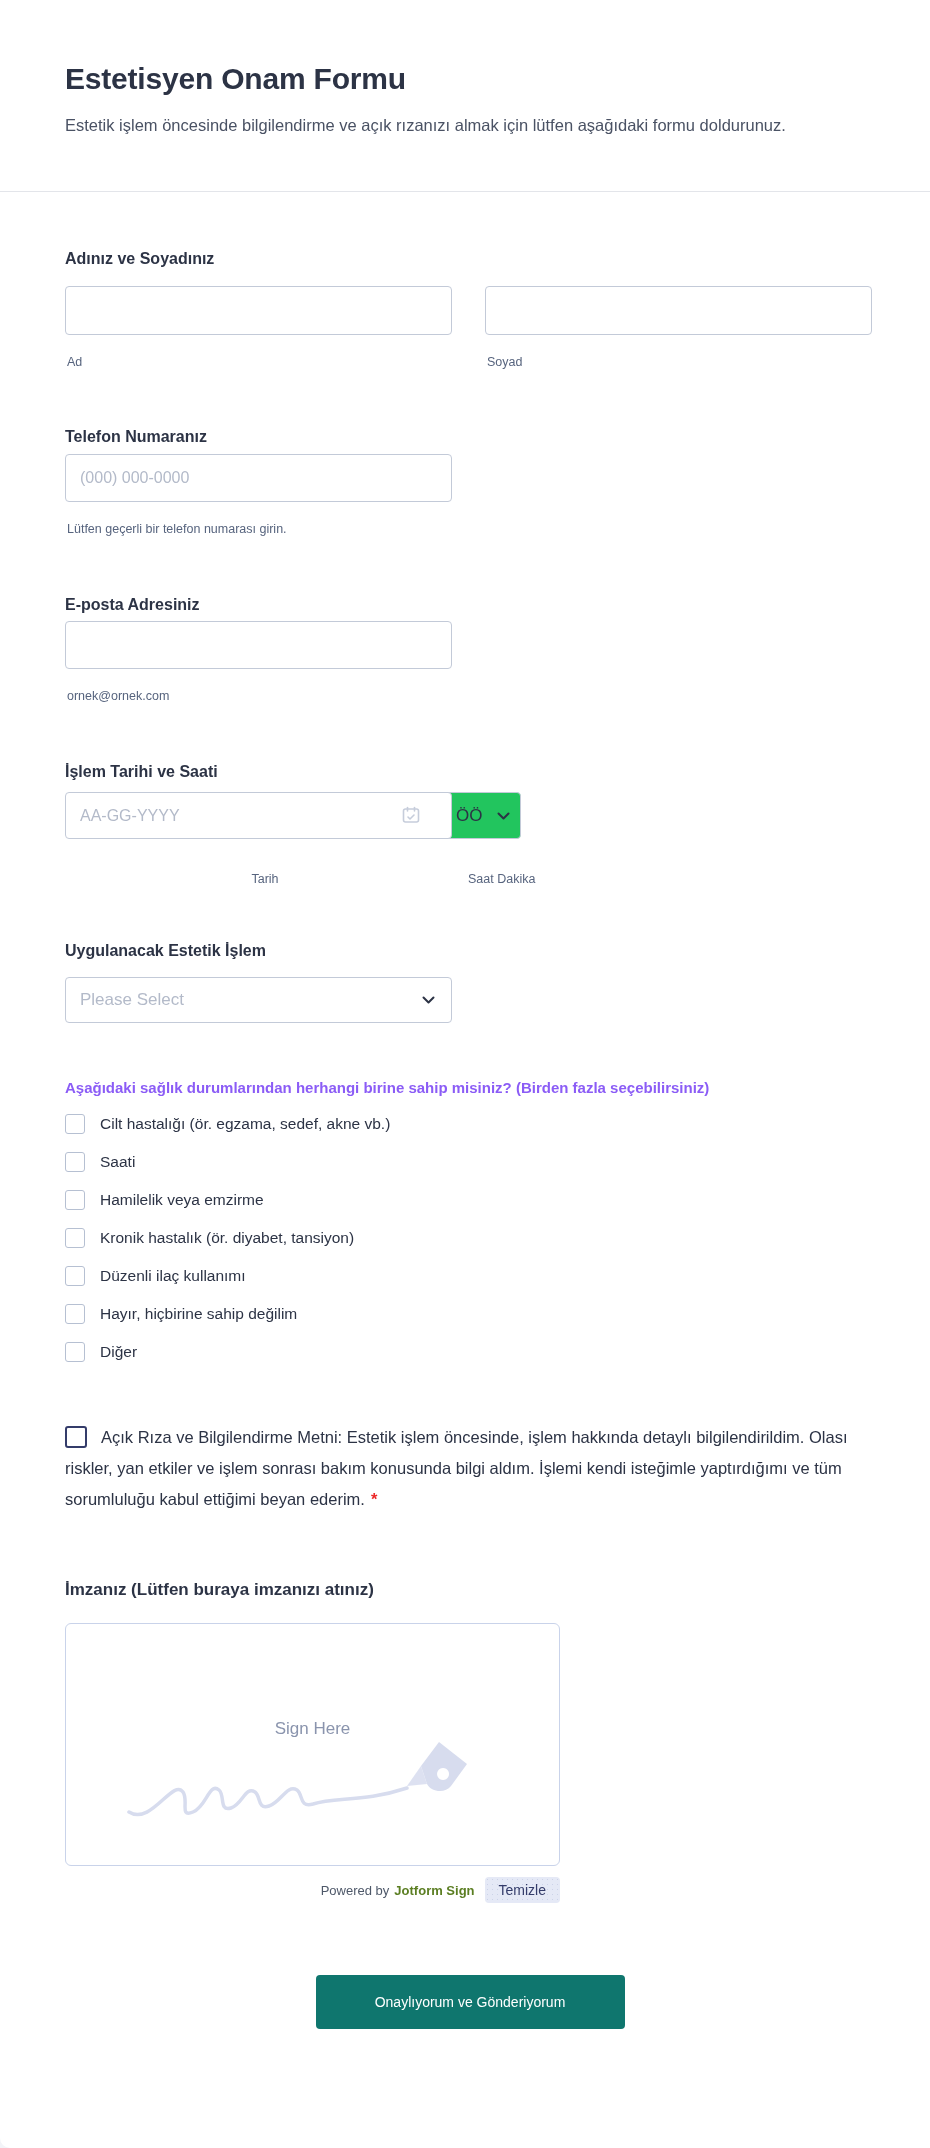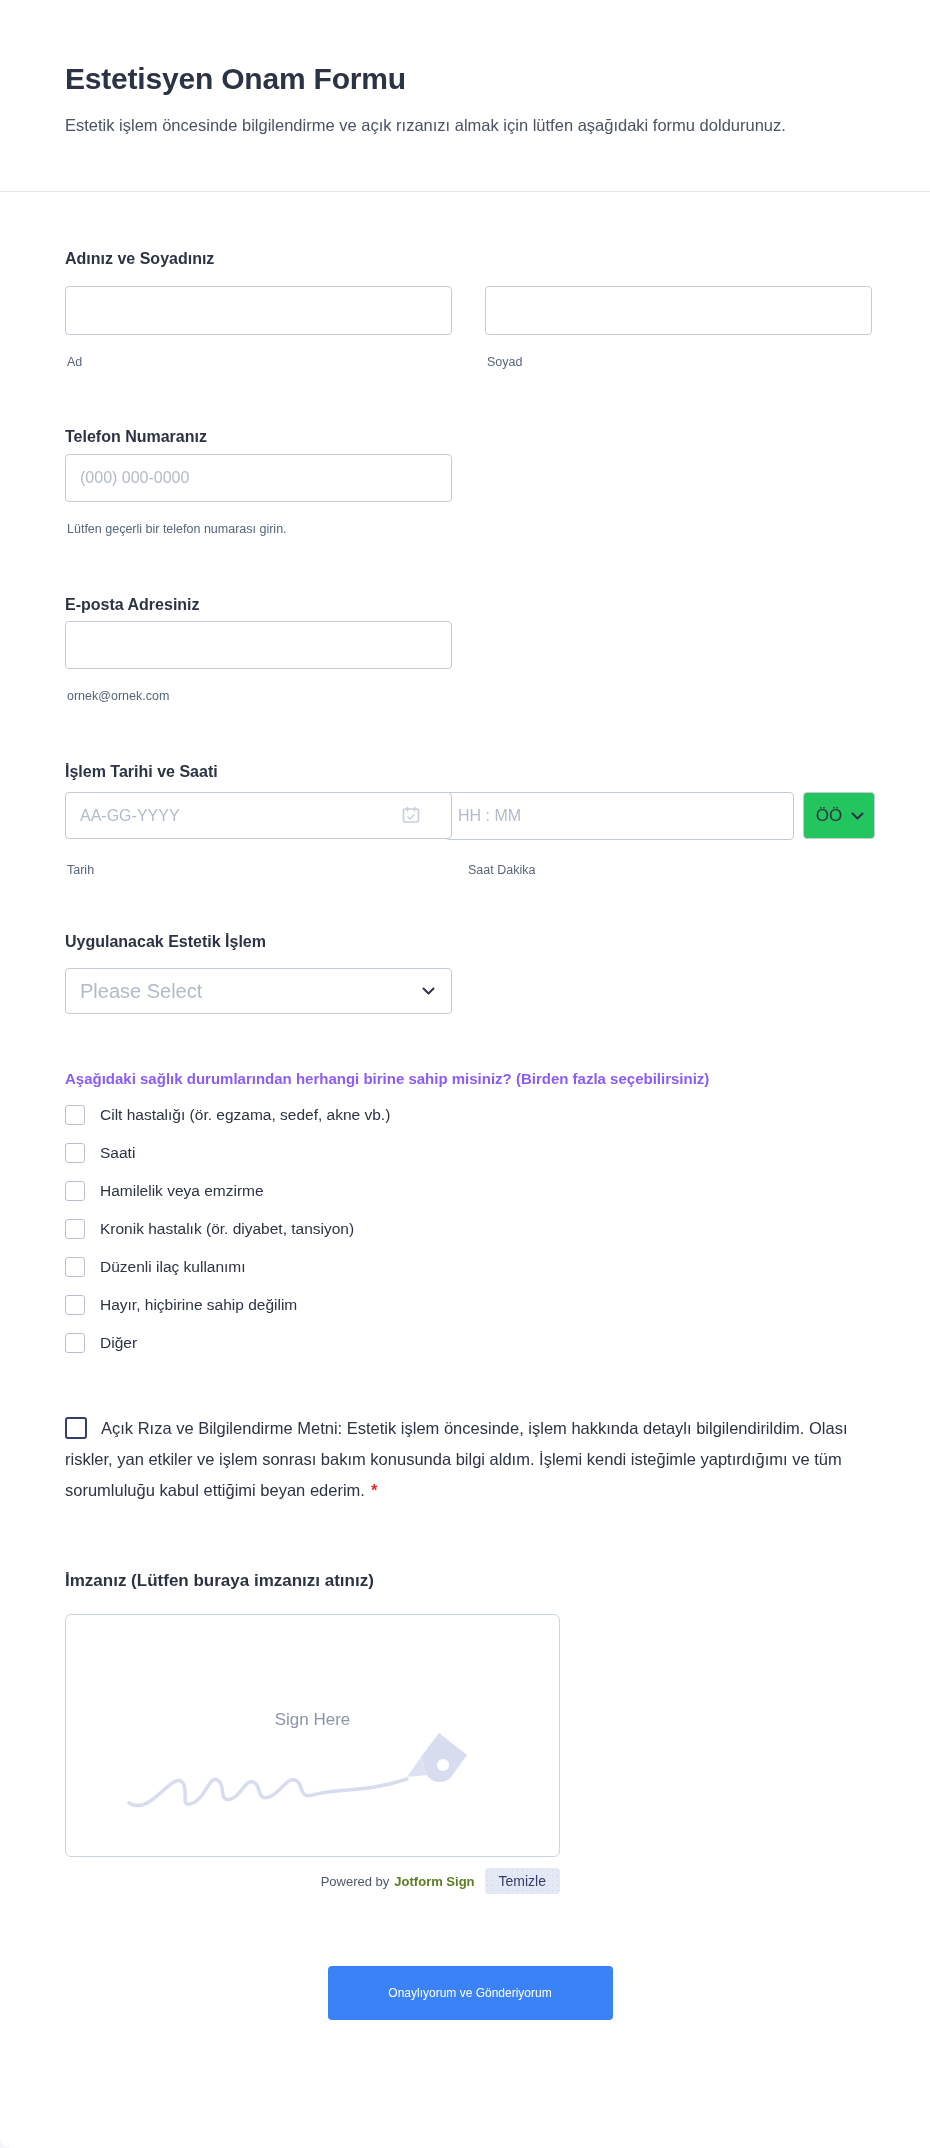--- a/index.html
+++ b/index.html
@@ -43,31 +43,31 @@
   .date-wrap input.text-input { width:387px; height:47px; }
   .calendar-btn { position:absolute; right:13px; top:13px; width:20px; height:20px; cursor:pointer; }
   .time-input { width:115px; height:47px; margin-left:11px; }
   input.time-input { padding:0 12px; }
   .ampm-select {
     width:78px; height:47px; margin-left:9px; border:1px solid #c3cad8; border-radius:4px;
     display:flex; align-items:center; justify-content:space-between; padding:0 10px 0 12px;
     background:#22c55e; cursor:pointer;
   }
   .ampm-select .val { font-size:17px; color:#2c3345; }
-  .date-sublabel-row { display:flex; margin-top:23px; }
+  .date-sublabel-row { display:flex; margin-top:33px;text-align:center; }
   .date-sublabel-row .c1 { width:398px; padding-left:2px; }
   .date-sublabel-row .c2 { padding-left:5px; }
 
   
   .select-box {
     margin-top:15px; width:387px; height:46px; border:1px solid #c3cad8; border-radius:4px;
     background:#fff; display:flex; align-items:center; justify-content:space-between;
     padding:0 16px 0 14px; cursor:pointer;
   }
-  .select-box .placeholder { font-size:20px; color:#b3bac9; }
+  .select-box .placeholder { font-size:17px; color:#b3bac9; }
 
   
   .health-label { margin-top:52px; max-width:740px; font-size:15px; line-height:26px; font-weight:700; color:#8b5cf6; }
   .checkbox-list { margin-top:11px; }
   .checkbox-row { display:flex; align-items:center; height:24px; margin-bottom:14px; cursor:pointer; }
   .checkbox-box {
     width:20px; height:20px; border:1px solid #b6c0d2; border-radius:3px; background:#fff; flex:0 0 auto;
   }
   .checkbox-row .opt-text { margin-left:15px; font-size:15.5px; color:#2c3345; }
 
@@ -98,22 +98,22 @@
     margin-left:10px; height:26px; padding:0 14px; border:none; border-radius:4px;
     background-color:#e5e9f6;
     background-image:radial-gradient(#ccd3e8 0.8px, transparent 0.9px);
     background-size:5px 5px;
     font-family:"Liberation Sans", sans-serif; font-size:14px; color:#343c6a; cursor:pointer;
   }
 
   
   .submit-row { margin-top:72px; display:flex; justify-content:center; }
   .submit-btn {
-    width:285px; height:54px; border:none; border-radius:4px; background:#3b82f6;
-    font-family:"Liberation Sans", sans-serif; font-size:12px; font-weight:500; color:#ffffff; cursor:pointer;
+    width:309px; height:54px; border:none; border-radius:4px; background:#0f766e;
+    font-family:"Liberation Sans", sans-serif; font-size:14px; font-weight:500; color:#ffffff; cursor:pointer;
   }
 </style>
 </head>
 <body>
 
 <div class="page">
   <div class="content">
 
     <h1 class="form-title">Estetisyen Onam Formu</h1>
     <p class="form-subtitle">Estetik işlem öncesinde bilgilendirme ve açık rızanızı almak için lütfen aşağıdaki formu doldurunuz.</p>
@@ -148,21 +148,20 @@
         <input class="text-input" type="text" placeholder="AA-GG-YYYY" style="">
         <span class="calendar-btn">
           <svg width="20" height="20" viewBox="0 0 20 20" fill="none">
             <rect x="2.5" y="4" width="15" height="13" rx="2" stroke="#c6cddb" stroke-width="1.6"></rect>
             <line x1="6.5" y1="2.5" x2="6.5" y2="6" stroke="#c6cddb" stroke-width="1.6" stroke-linecap="round"></line>
             <line x1="13.5" y1="2.5" x2="13.5" y2="6" stroke="#c6cddb" stroke-width="1.6" stroke-linecap="round"></line>
             <path d="M7 12 l2 2 l4 -4" stroke="#c6cddb" stroke-width="1.6" fill="none" stroke-linecap="round" stroke-linejoin="round"></path>
           </svg>
         </span>
       </div>
-      <input class="text-input time-input" type="text" placeholder="HH : MM" style="">
       <div class="ampm-select">
         <span class="val">ÖÖ</span>
         <span>
           <svg width="13" height="9" viewBox="0 0 13 9">
               <path d="M1.5 1.5 L6.5 6.5 L11.5 1.5" stroke="#2c3345" stroke-width="2" fill="none" stroke-linecap="round" stroke-linejoin="round"></path>
             </svg>
         </span>
       </div>
     </div>
     <div class="date-sublabel-row">

